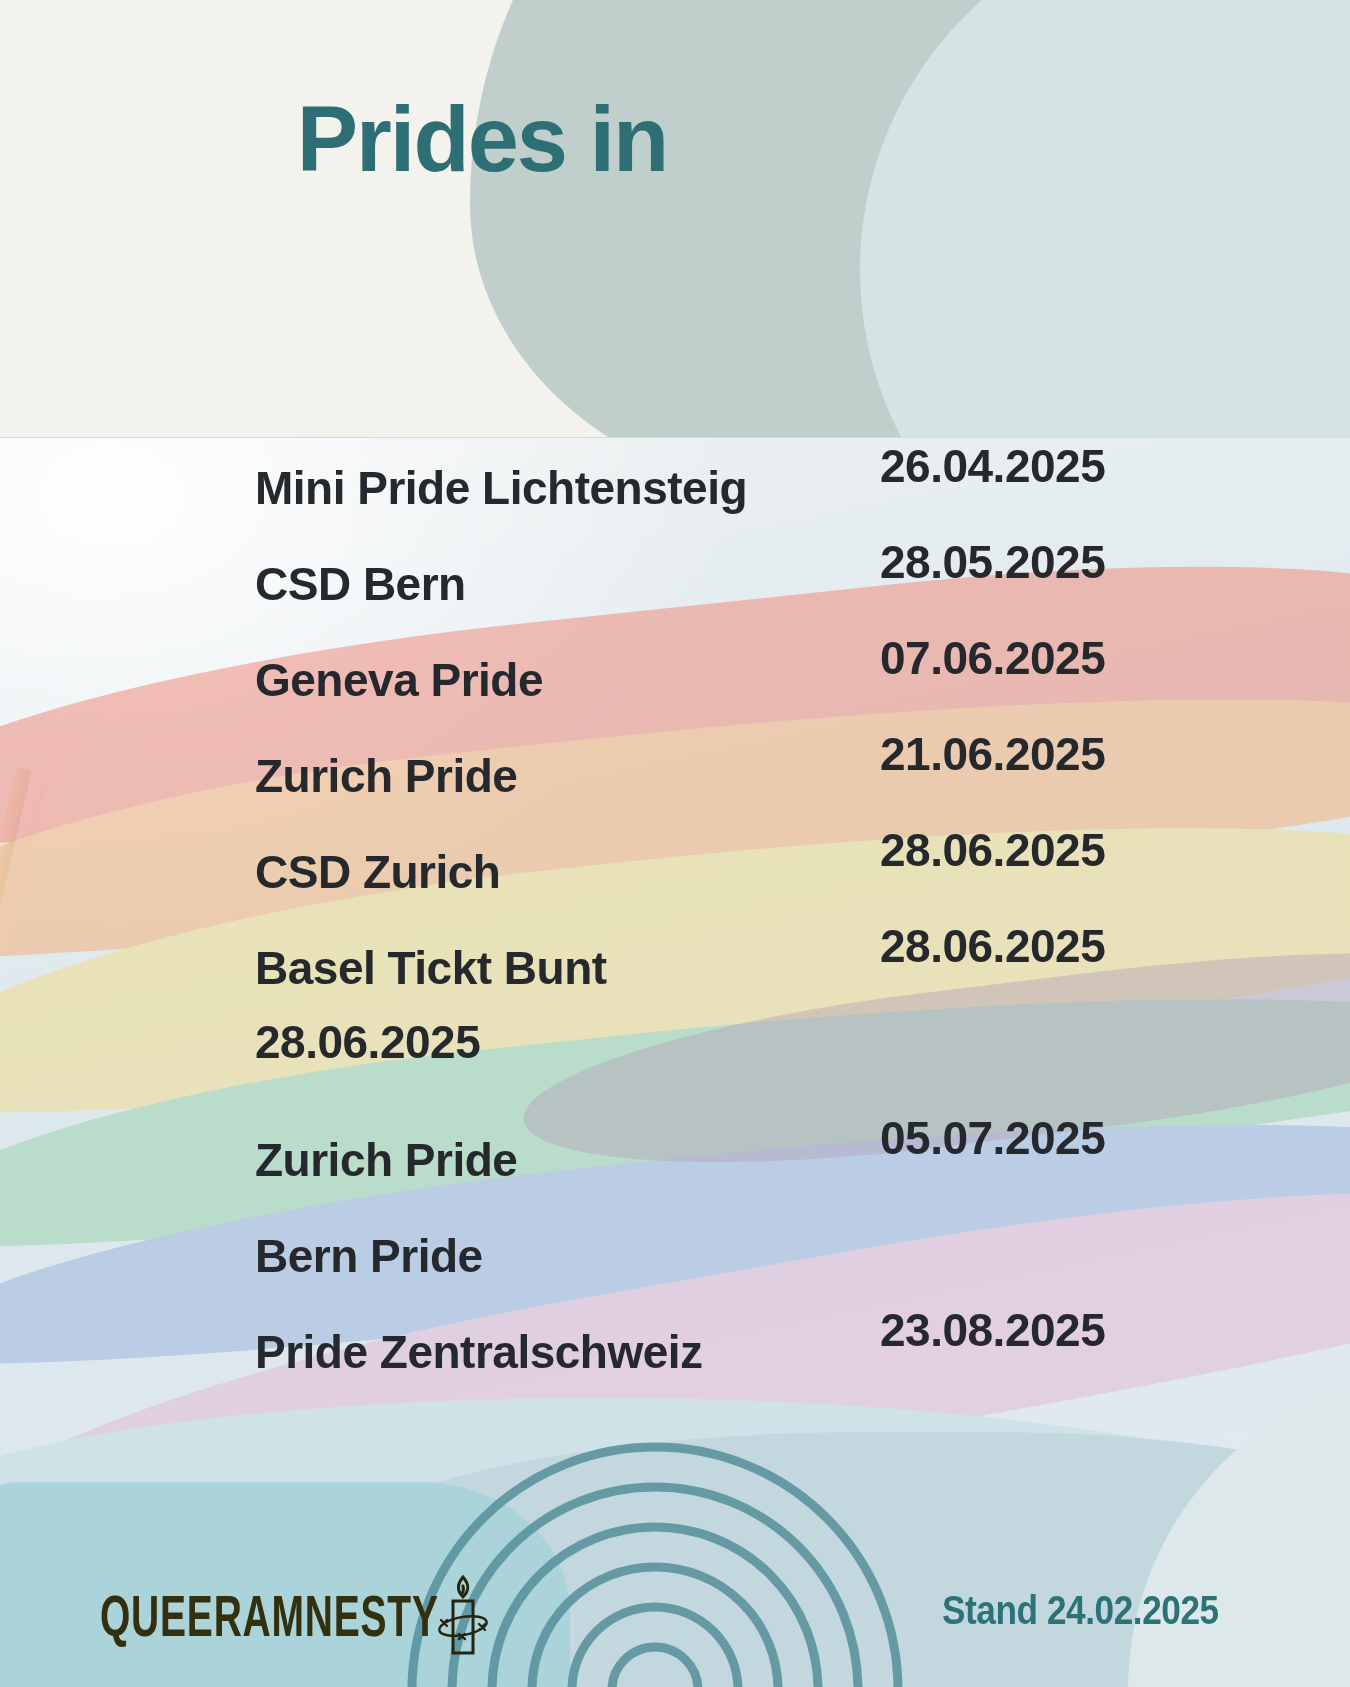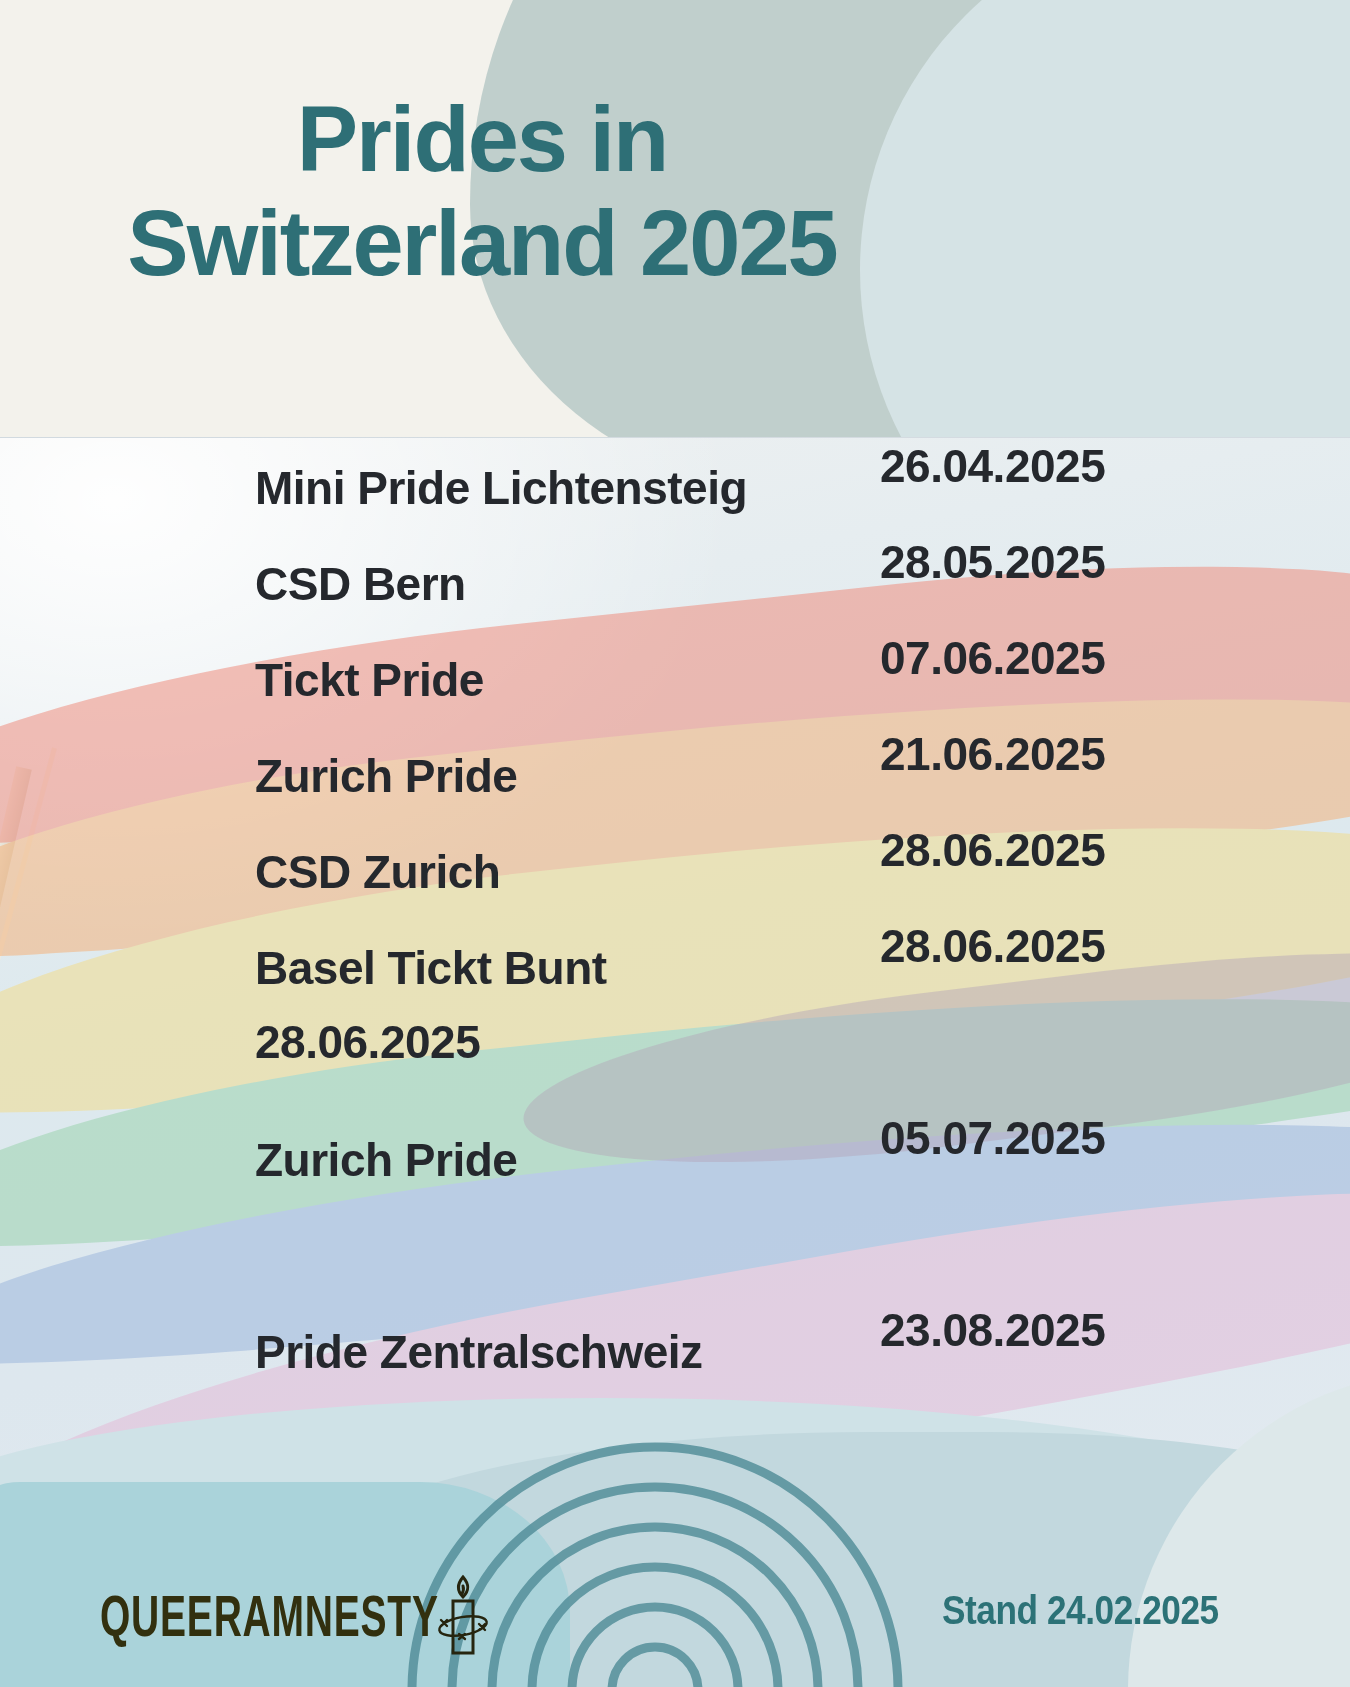--- a/index.html
+++ b/index.html
@@ -117,34 +117,33 @@
       <circle cx="265" cy="250" r="203"></circle>
       <circle cx="265" cy="250" r="163"></circle>
       <circle cx="265" cy="250" r="123"></circle>
       <circle cx="265" cy="250" r="83"></circle>
       <circle cx="265" cy="250" r="43"></circle>
     </g>
   </svg>
 
   <div class="title">
     <div>Prides in</div>
-    <div>Switzerland 2025</div>
   </div>
 
   <div class="events" id="events">
       <div class="row">
         <div class="ename">Mini Pride Lichtensteig</div>
         <div class="edate">26.04.2025</div>
       </div>
       <div class="row">
         <div class="ename">CSD Bern</div>
         <div class="edate">28.05.2025</div>
       </div>
       <div class="row">
-        <div class="ename">Tickt Pride</div>
+        <div class="ename">Geneva Pride</div>
         <div class="edate">07.06.2025</div>
       </div>
       <div class="row">
         <div class="ename">Zurich Pride</div>
         <div class="edate">21.06.2025</div>
       </div>
       <div class="row">
         <div class="ename">CSD Zurich</div>
         <div class="edate">28.06.2025</div>
       </div>
@@ -153,20 +152,21 @@
         <div class="edate">28.06.2025</div>
       </div>
       <div class="row">
         <div class="edate">28.06.2025</div>
       </div>
       <div class="row">
         <div class="ename">Zurich Pride</div>
         <div class="edate">05.07.2025</div>
       </div>
       <div class="row">
+        <div class="ename">Bern Pride</div>
       </div>
       <div class="row">
         <div class="ename">Pride Zentralschweiz</div>
         <div class="edate">23.08.2025</div>
       </div>
     </div>
 
   <div class="brand">QUEERAMNESTY</div>
   <svg class="candle" viewBox="0 0 52 84">
     <g fill="none" stroke="#26250f" stroke-width="3" stroke-linecap="round">

